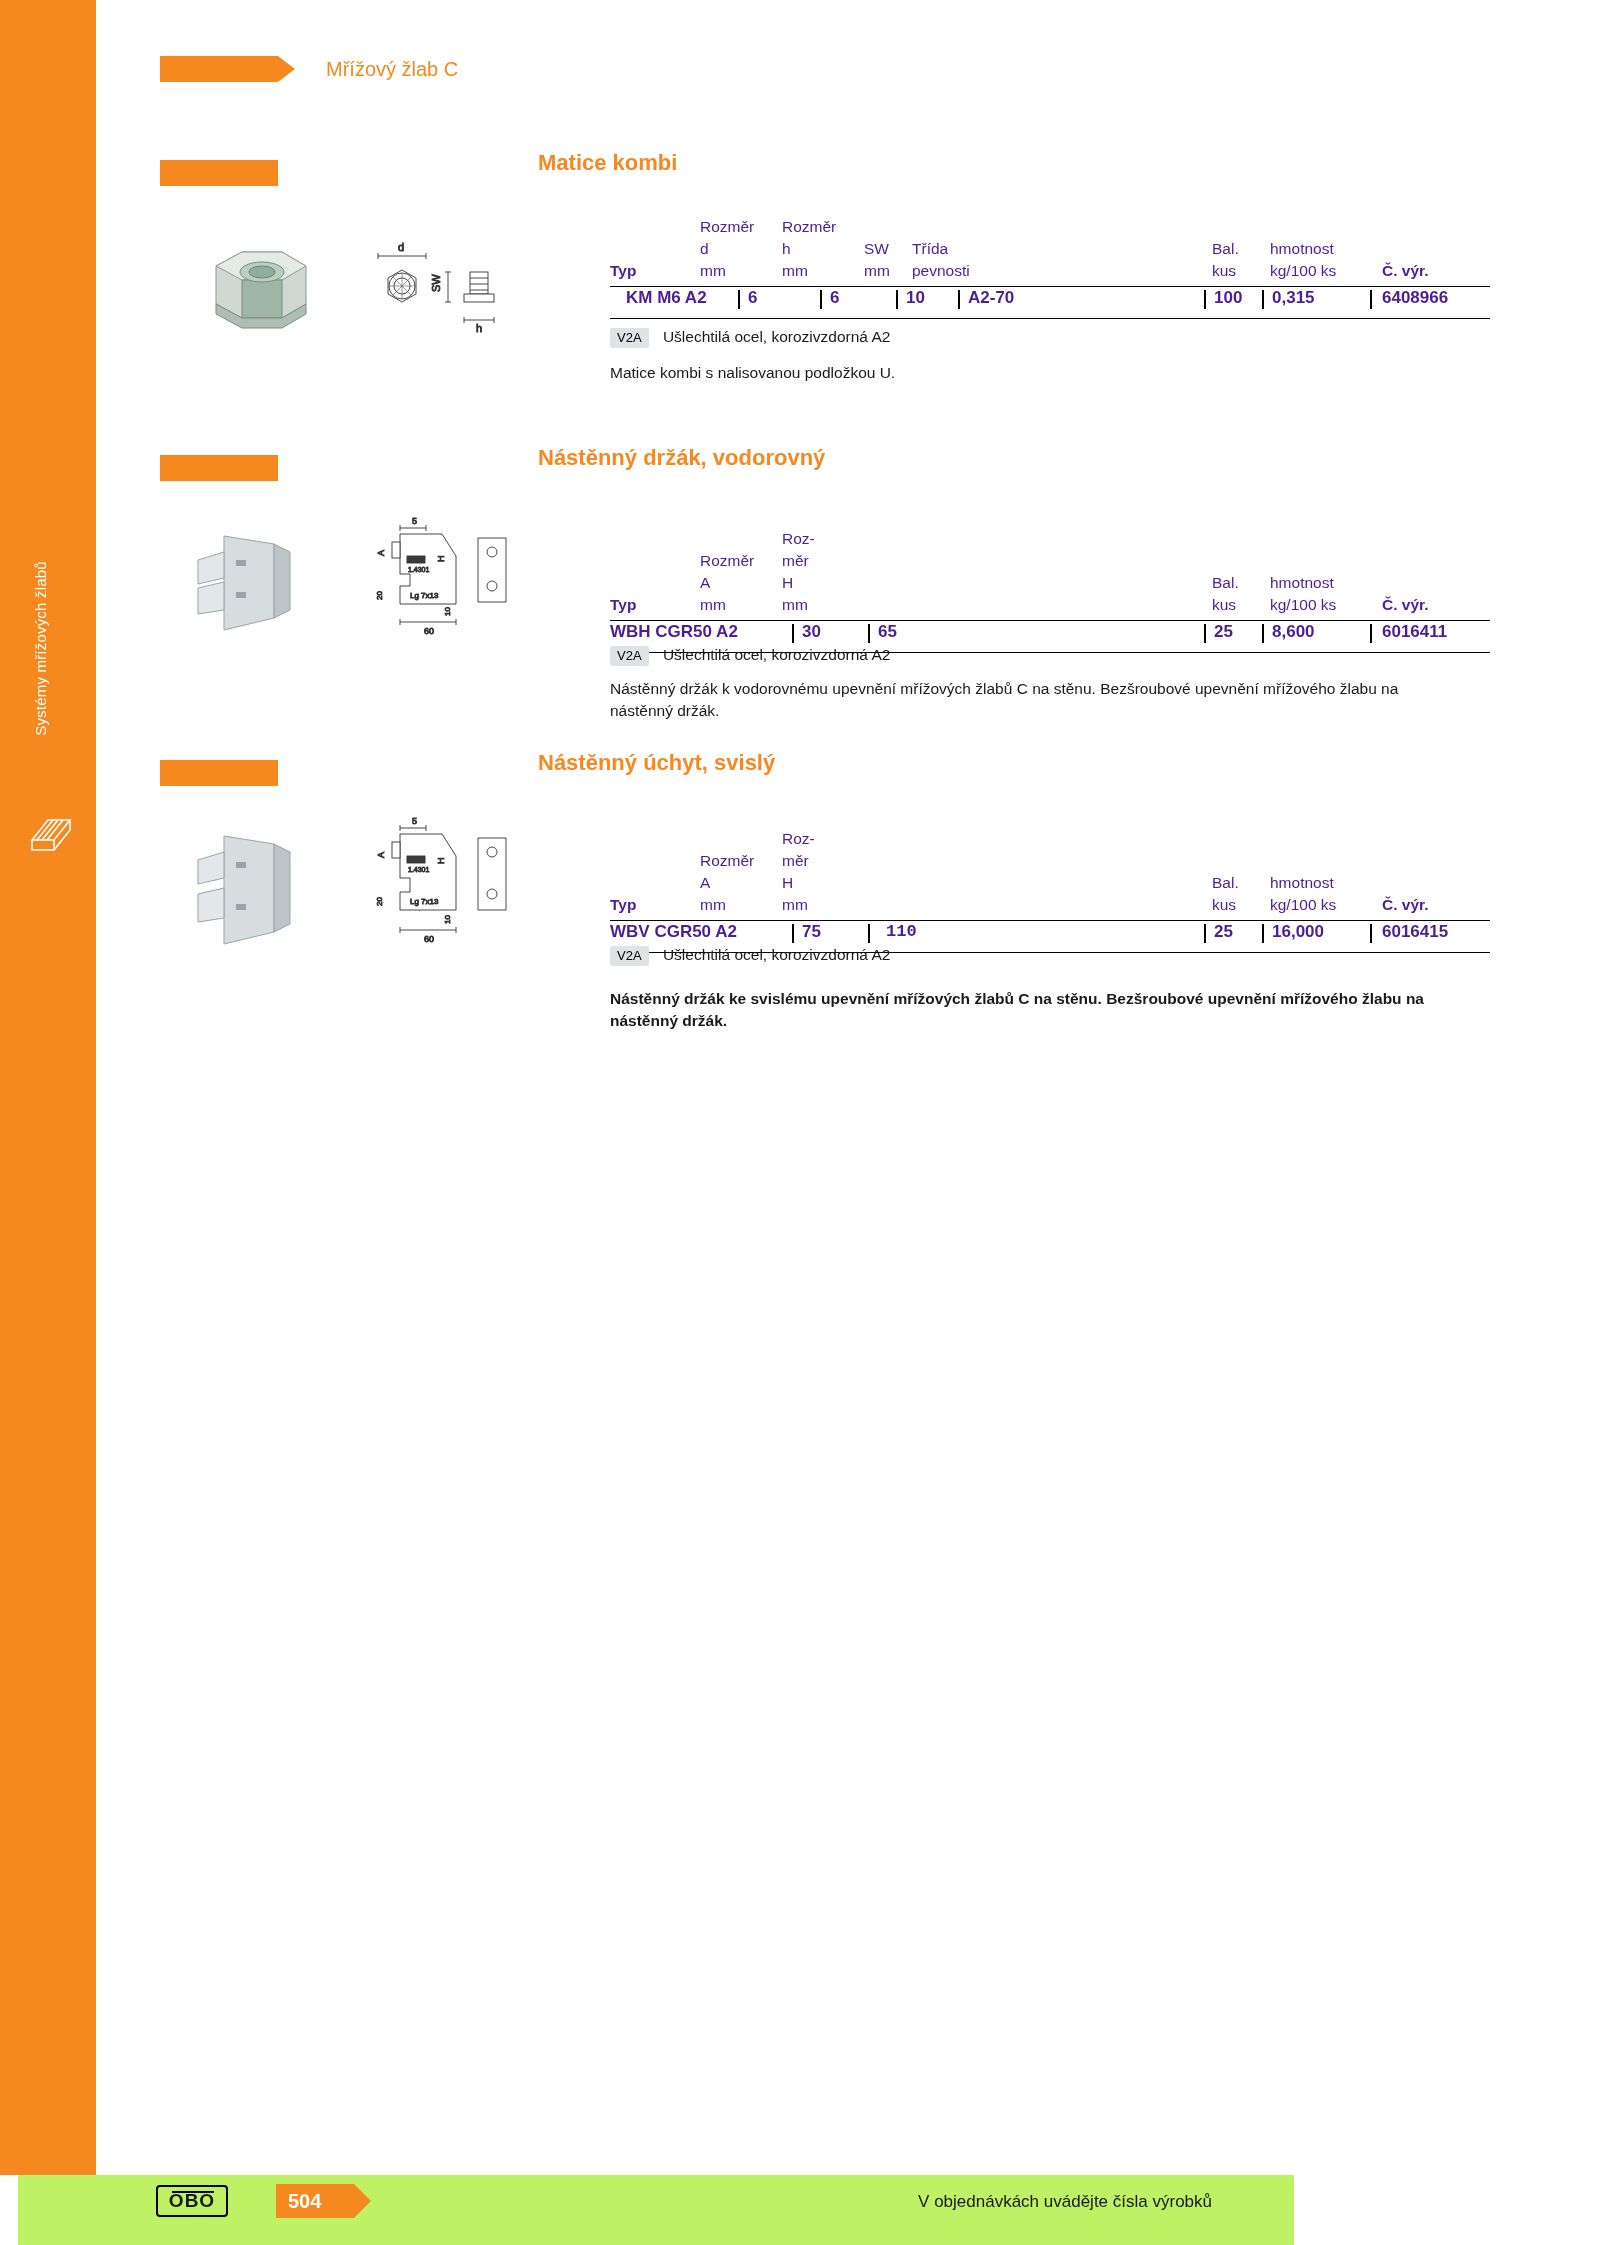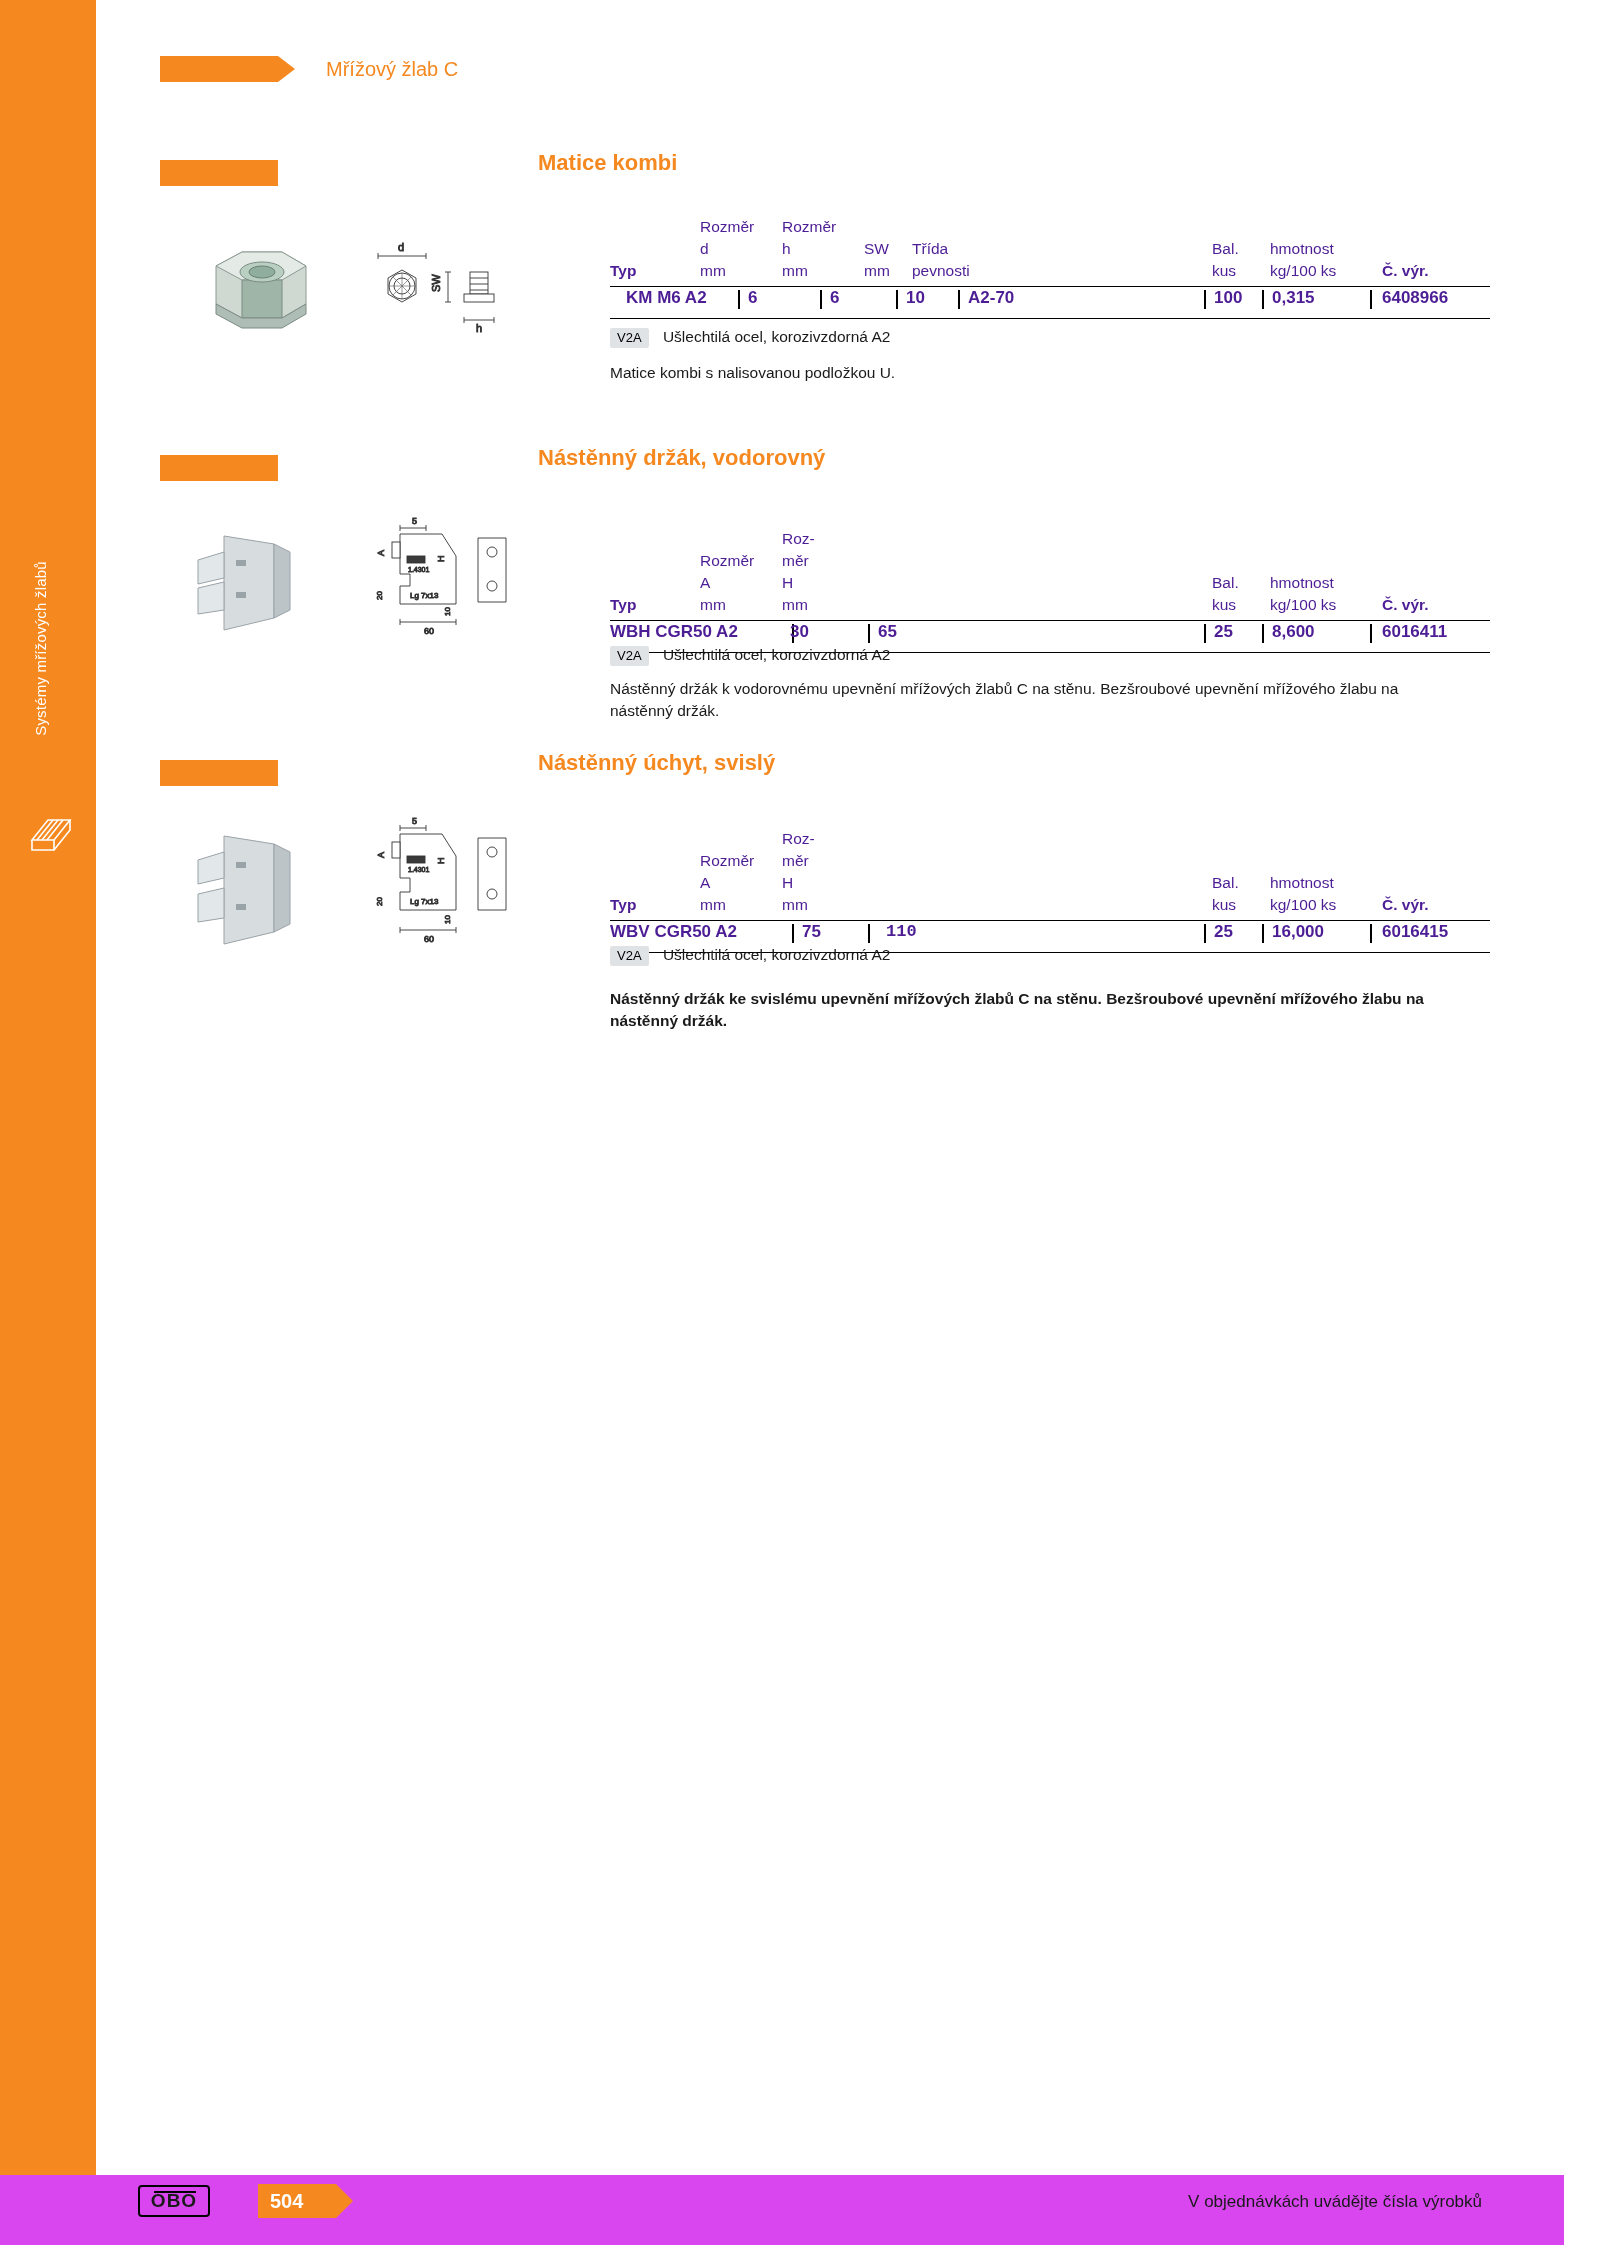--- a/index.html
+++ b/index.html
@@ -26,22 +26,22 @@
     text-align:center;
     font-size:15px; color:#ffffff;
     letter-spacing:0.2px;
   }
   .left-icon {
     position:absolute; left:28px; top:810px;
     width:46px; height:48px;
   }
   
   .bottom-bar {
-    position:absolute; left:0; bottom:0; width:1564px; height:70px;
-    background:#d946ef;
+    position:absolute; left:18px; bottom:0; width:1276px; height:70px;
+    background:#bef264;
   }
   
   .hdr {
     position:absolute; left:160px; top:56px;
     display:flex; align-items:center;
   }
   .flag {
     width:118px; height:26px;
     background:#f5881f;
     position:relative;
@@ -304,21 +304,21 @@
     <span class="th" style="left:90px;">mm</span>
     <span class="th" style="left:172px;">mm</span>
     <span class="th" style="left:602px;">kus</span>
     <span class="th" style="left:660px;">kg/100 ks</span>
     <span class="th" style="left:772px; font-weight:bold;">Č. výr.</span>
   </div>
   <div class="hline" style="left:0; top:90px; width:880px;"></div>
   <div class="datarow" style="top:4px;">
     <span class="td" style="left:0px;">WBH CGR50 A2</span>
     <span class="sep" style="left:182px;"></span>
-    <span class="td" style="left:180px;">30</span>
+    <span class="td" style="left:192px;">30</span>
     <span class="sep" style="left:258px;"></span>
     <span class="td" style="left:268px;">65</span>
     <span class="sep" style="left:594px;"></span>
     <span class="td" style="left:604px;">25</span>
     <span class="sep" style="left:652px;"></span>
     <span class="td" style="left:662px;">8,600</span>
     <span class="sep" style="left:760px;"></span>
     <span class="td" style="left:772px;">6016411</span>
   </div>
   <div class="hline" style="left:0; top:122px; width:880px;"></div>

